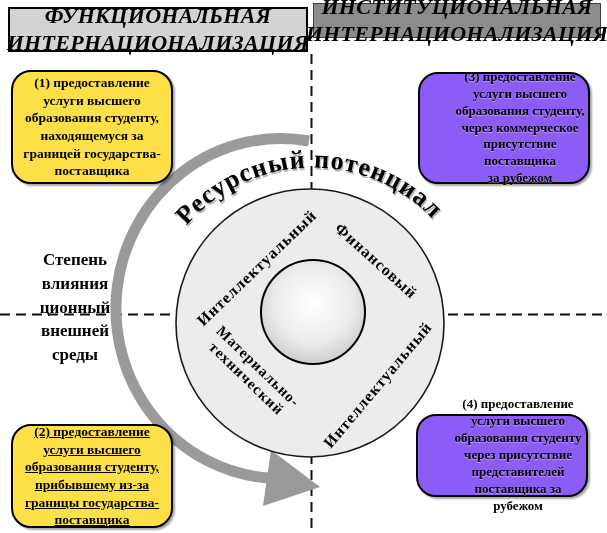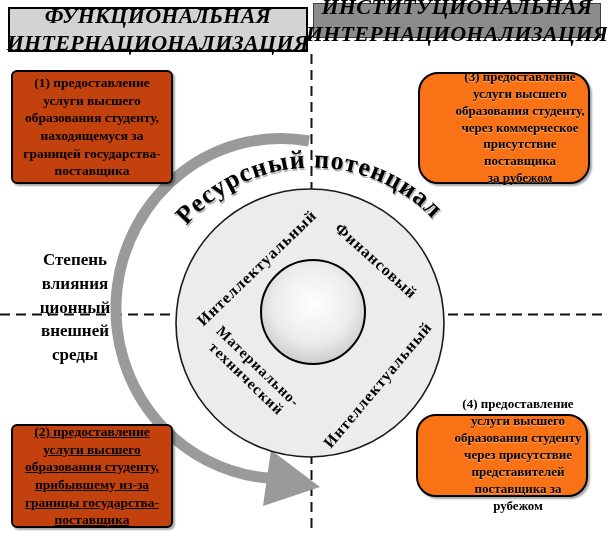--- a/index.html
+++ b/index.html
@@ -14,22 +14,22 @@
     white-space:pre-line;letter-spacing:.3px;
   }
   .hdr-left{left:8px;top:7px;width:300px;height:45px;background:#d3d3d3;border:2px solid #000;box-sizing:border-box;}
   .hdr-right{left:313px;top:3px;width:288px;height:35px;background:#8c8c8c;border:1px solid #3f3f3f;box-sizing:border-box;}
   .mode-box{
     position:absolute;display:flex;align-items:center;justify-content:center;
     text-align:center;font-weight:bold;font-size:13.5px;line-height:1.3;
     white-space:pre-line;box-sizing:border-box;
     box-shadow:2px 2px 2px rgba(0,0,0,.35);
   }
-  .mode-light{background:#c2410c;border:2px solid #000;border-radius:6px;}
-  .mode-dark{background:#f97316;border:2.5px solid #000;border-radius:20px;text-shadow:0 1px 1px rgba(255,255,255,.45);padding-left:32px;}
+  .mode-light{background:#fde047;border:2px solid #000;border-radius:20px;}
+  .mode-dark{background:#8b5cf6;border:2.5px solid #000;border-radius:20px;text-shadow:0 1px 1px rgba(255,255,255,.45);padding-left:32px;}
   #box1{left:11px;top:70px;width:162px;height:114px;}
   #box2{left:11px;top:424px;width:162px;height:104px;text-decoration:underline;}
   #box3{left:418px;top:72px;width:172px;height:112px;font-size:13px;}
   #box4{left:416px;top:414px;width:172px;height:83px;font-size:13px;}
   .side-label{
     position:absolute;left:75px;top:307px;transform:translate(-50%,-50%);
     text-align:center;font-weight:bold;font-size:17px;line-height:1.4;white-space:pre-line;
   }
   .ring-label{
     position:absolute;font-weight:bold;font-size:16px;letter-spacing:1px;white-space:nowrap;

